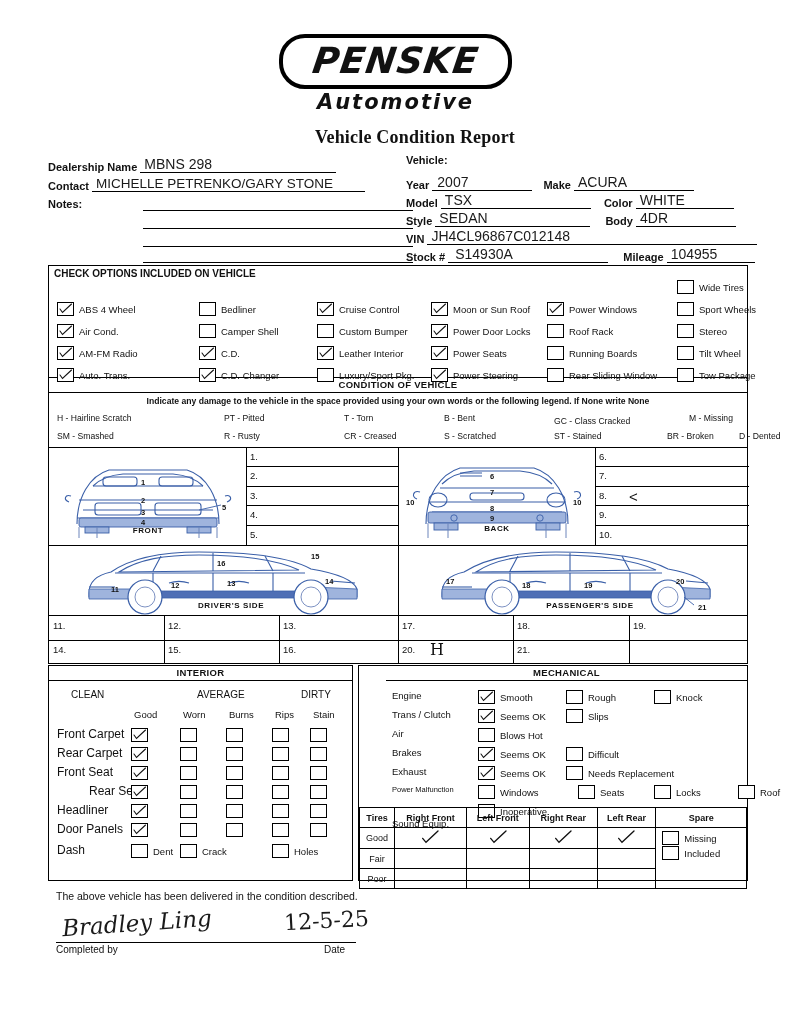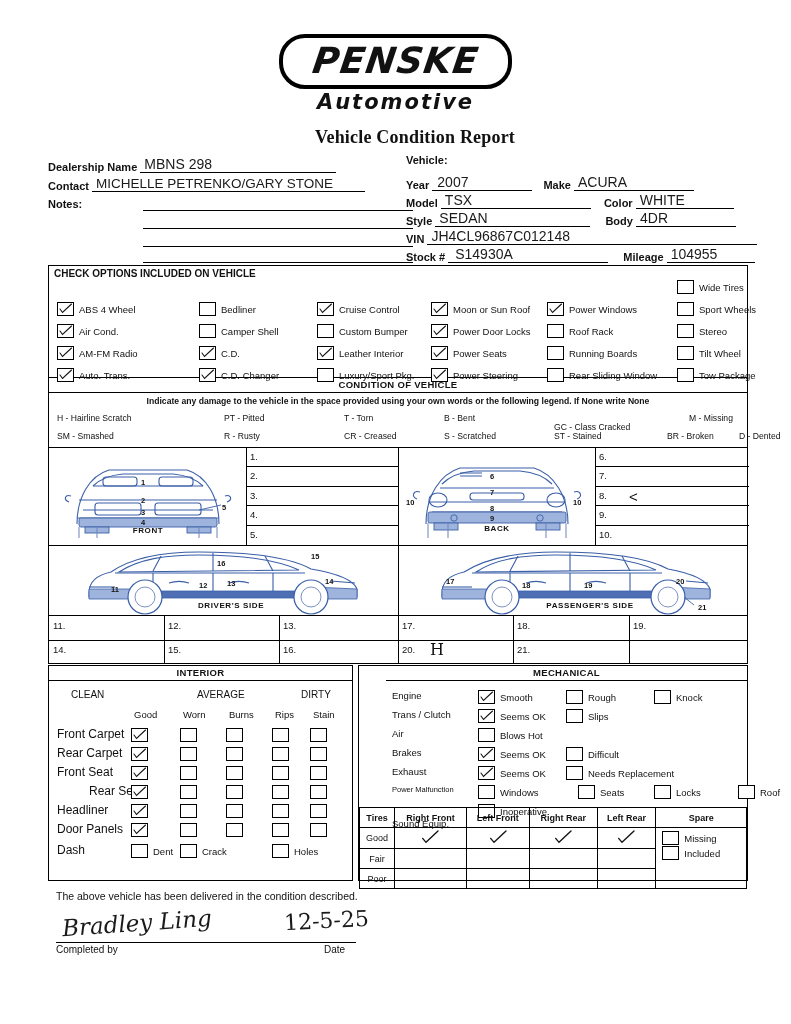--- a/index.html
+++ b/index.html
@@ -273,21 +273,21 @@
   </div>
 
   <div class="frame" id="condition">
     <div class="secthead">CONDITION OF VEHICLE</div>
     <div class="cond-instr">Indicate any damage to the vehicle in the space provided using your own words or the following legend. If None write None</div>
     <div class="legend" id="legend-area">
         <span style="left:8px; top:6px;">H - Hairline Scratch</span>
         <span style="left:175px; top:6px;">PT - Pitted</span>
         <span style="left:295px; top:6px;">T - Torn</span>
         <span style="left:395px; top:6px;">B - Bent</span>
-        <span style="left:505px; top:15px;">GC - Class Cracked</span>
+        <span style="left:505px; top:9px;">GC - Class Cracked</span>
         <span style="left:640px; top:6px;">M - Missing</span>
         <span style="left:8px; top:24px;">SM - Smashed</span>
         <span style="left:175px; top:24px;">R - Rusty</span>
         <span style="left:295px; top:24px;">CR - Creased</span>
         <span style="left:395px; top:24px;">S - Scratched</span>
         <span style="left:505px; top:24px;">ST - Stained</span>
         <span style="left:618px; top:24px;">BR - Broken</span>
         <span style="left:690px; top:24px;">D - Dented</span>
       </div>
   </div>
@@ -446,21 +446,21 @@
         <g fill="#fff" stroke="#3a5fa8" stroke-width="1.2">
           <circle cx="96" cy="52" r="17"></circle>
           <circle cx="262" cy="52" r="17"></circle>
         </g>
         <g fill="none" stroke="#6d85bb" stroke-width="0.9">
           <circle cx="96" cy="52" r="10"></circle>
           <circle cx="262" cy="52" r="10"></circle>
         </g>
       </svg>
       <div class="dnum" style="left:62px; top:40px;">11</div>
-      <div class="dnum" style="left:122px; top:36px;margin-left:28px;">12</div>
+      <div class="dnum" style="left:122px; top:36px;">12</div>
       <div class="dnum" style="left:178px; top:34px;">13</div>
       <div class="dnum" style="left:276px; top:32px;">14</div>
       <div class="dnum" style="left:262px; top:7px;">15</div>
       <div class="dnum" style="left:168px; top:14px;">16</div>
       <div class="caption" style="left:112px; top:56px; width:140px;">DRIVER'S SIDE</div>
     </div>
 
     <div class="dcell" style="left:349px; top:97px; width:351px; height:71px;">
       <svg viewBox="0 0 351 71" width="351" height="71">
         <g fill="none" stroke="#3a5fa8" stroke-width="1.1">

